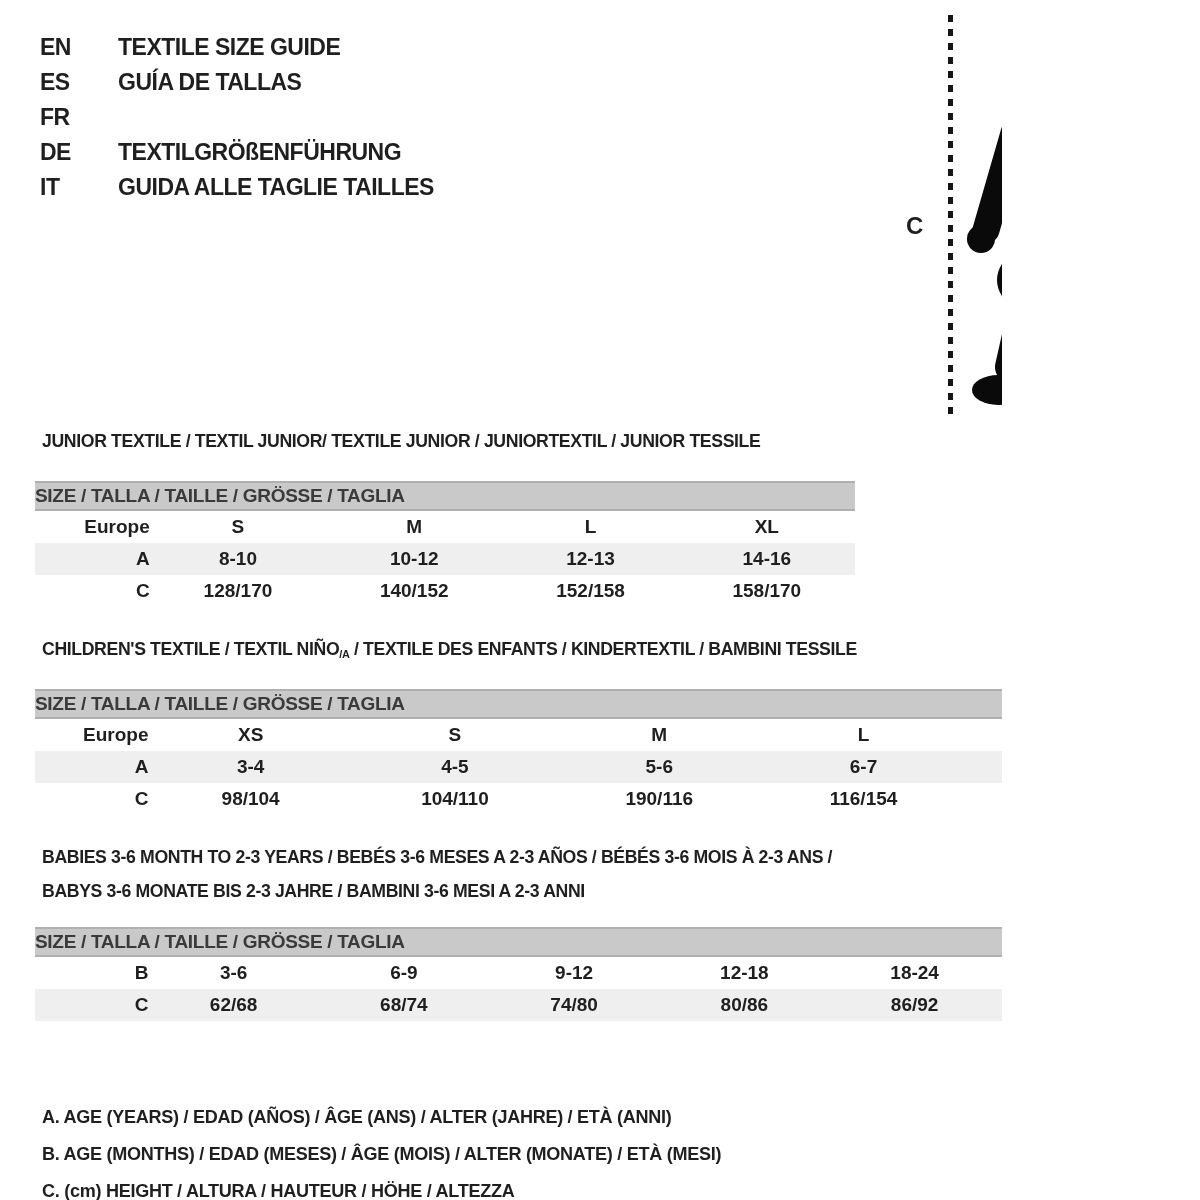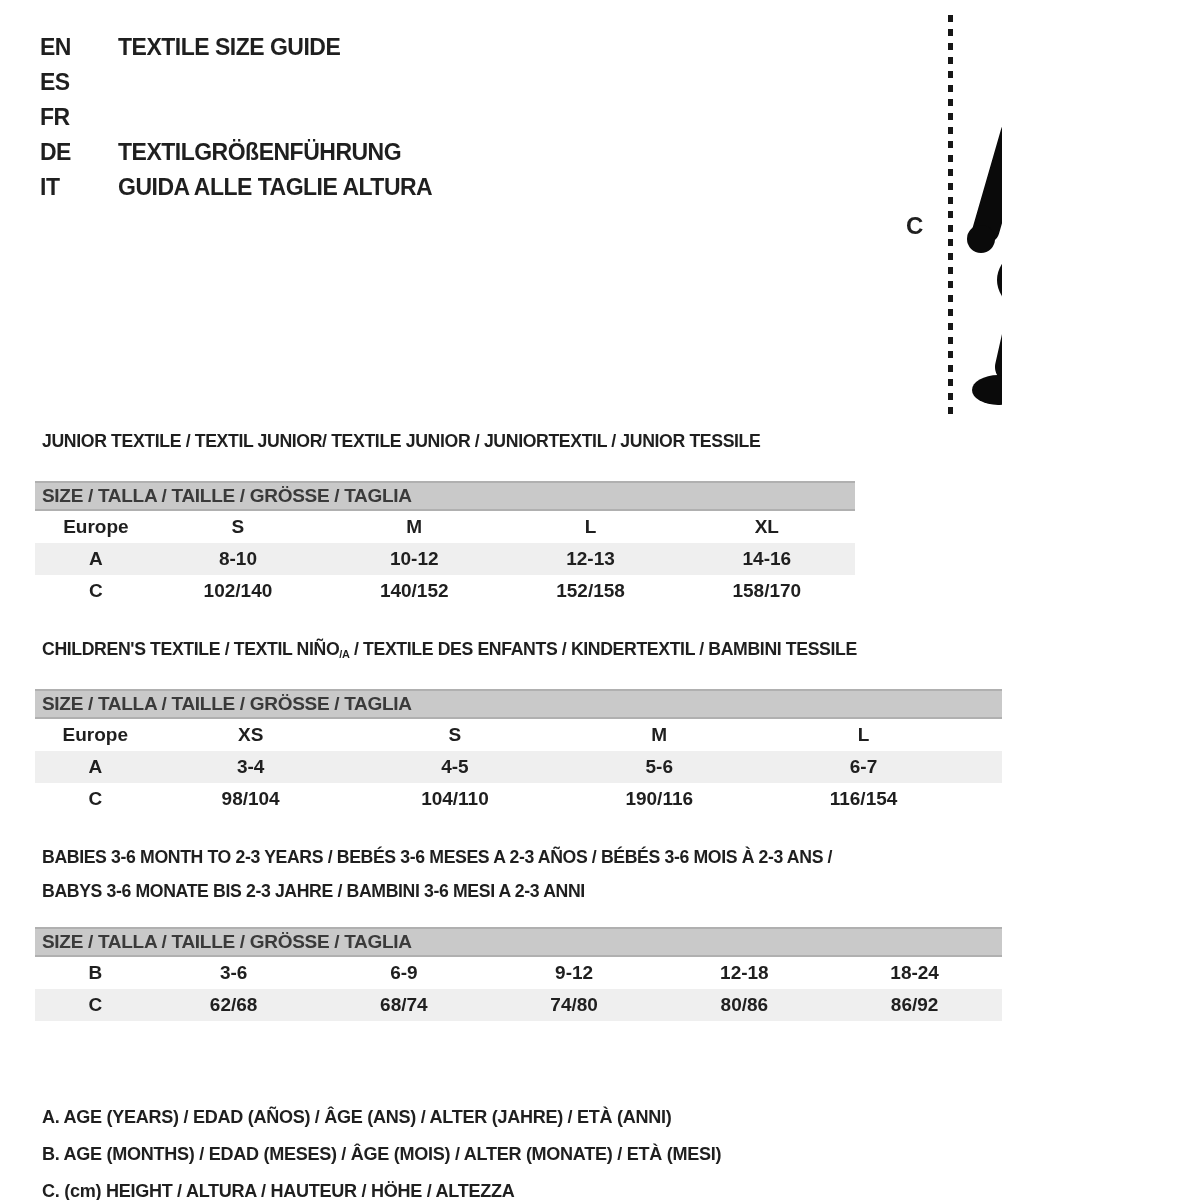--- a/index.html
+++ b/index.html
@@ -41,26 +41,26 @@
   
   .sizetable{position:absolute;left:35px;}
   .t1{top:481px;width:820px;}
   .t2{top:689px;width:1135px;}
   .t3{top:927px;width:1135px;}
   .size-bar{
     height:30px;line-height:26px;
     background:var(--size-bar-bg,#c9c9c9);
     border-top:2px solid var(--size-bar-border,#b0b0b0);
     border-bottom:2px solid var(--size-bar-border,#b0b0b0);
-    color:#3a3a3a;font-size:19px;padding-left:7px;letter-spacing:-0.3px;
+    color:#3a3a3a;font-size:19px;letter-spacing:-0.3px;
     white-space:nowrap;
   }
   .trow{display:flex;height:32px;align-items:center;font-size:19px;}
   .trow.shaded{background:var(--row-shaded-bg,#efefef);}
-  .tlabel{padding-left:7px;text-align:center;}
+  .tlabel{padding-left:7px;text-align:right;}
   .t1 .tlabel{flex:0 0 14%;}
   .t2 .tlabel,.t3 .tlabel{flex:0 0 10%;}
   .tcell{flex:1;text-align:center;}
   
   .legend{position:absolute;left:42px;top:1066px;margin-top:32px;}
   .legend-item{
     font-size:19px;line-height:37px;letter-spacing:-0.3px;white-space:nowrap;
     transform:scaleX(0.95);transform-origin:left center;
   }
 </style>
@@ -69,31 +69,32 @@
 
 <div class="page">
 
   <div class="lang-block">
     <div class="lang-row">
       <span class="lang-code">EN</span>
       <span class="lang-title">TEXTILE SIZE GUIDE</span>
     </div>
     <div class="lang-row">
       <span class="lang-code">ES</span>
+      <span class="lang-title">GUÍA DE TALLAS</span>
     </div>
     <div class="lang-row">
       <span class="lang-code">FR</span>
     </div>
     <div class="lang-row">
       <span class="lang-code">DE</span>
       <span class="lang-title">TEXTILGRÖßENFÜHRUNG</span>
     </div>
     <div class="lang-row">
       <span class="lang-code">IT</span>
-      <span class="lang-title">GUIDA ALLE TAGLIE ALTURA</span>
+      <span class="lang-title">GUIDA ALLE TAGLIE TAILLES</span>
     </div>
   </div>
 
   <div class="measure-line"></div>
   <div class="measure-label">C</div>
   <svg class="baby" viewBox="0 0 176 402" xmlns="http://www.w3.org/2000/svg">
     <g fill="#0a0a0a" stroke="none">
       <ellipse cx="56" cy="64" rx="10" ry="13"></ellipse>
       <ellipse cx="134" cy="64" rx="10" ry="13"></ellipse>
       <ellipse cx="95" cy="52" rx="36" ry="47"></ellipse>
@@ -122,21 +123,21 @@
     </div>
     <div class="trow shaded">
       <span class="tlabel">A</span>
       <span class="tcell">8-10</span>
       <span class="tcell">10-12</span>
       <span class="tcell">12-13</span>
       <span class="tcell">14-16</span>
     </div>
     <div class="trow">
       <span class="tlabel">C</span>
-      <span class="tcell">102/140</span>
+      <span class="tcell">128/170</span>
       <span class="tcell">140/152</span>
       <span class="tcell">152/158</span>
       <span class="tcell">158/170</span>
     </div>
   </div>
 
   <div class="sec-heading" style="top:638px"><span>CHILDREN'S TEXTILE / TEXTIL NIÑO</span><span class="sub">/A</span><span> / TEXTILE DES ENFANTS / KINDERTEXTIL / BAMBINI TESSILE</span></div>
   <div class="sizetable t2">
     <div class="size-bar">SIZE / TALLA / TAILLE / GRÖSSE / TAGLIA</div>
     <div class="trow">

